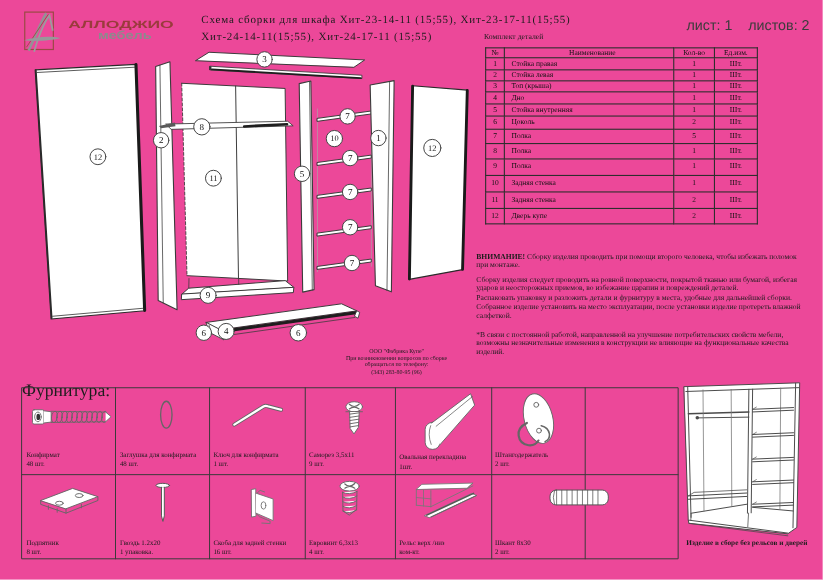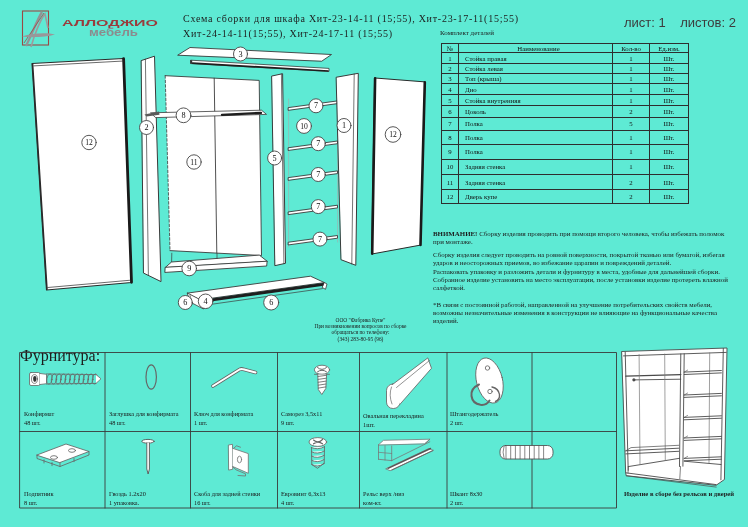--- a/index.html
+++ b/index.html
@@ -1,16 +1,16 @@
 <!DOCTYPE html>
 <html><head>
 <meta charset="utf-8">
 <style>
   html,body{margin:0;padding:0;background:#fff;}
-  #page{position:relative;width:748px;height:527px;background:#5eead4;overflow:hidden;
+  #page{position:relative;width:748px;height:527px;background:#ec4899;overflow:hidden;
         font-family:"Liberation Serif",serif;color:#1c1c1c;}
   .abs{position:absolute;}
   .cap{font-size:6.3px;line-height:9.3px;color:#1a1a1a;}
 </style>
 </head>
 <body>
 <div id="page">
 
 <svg class="abs" style="left:18px;top:6px" width="165" height="44" viewBox="0 0 165 44">
   <rect x="4.5" y="5" width="26" height="34" fill="none" stroke="#9a4a45" stroke-width="1.1"></rect>

